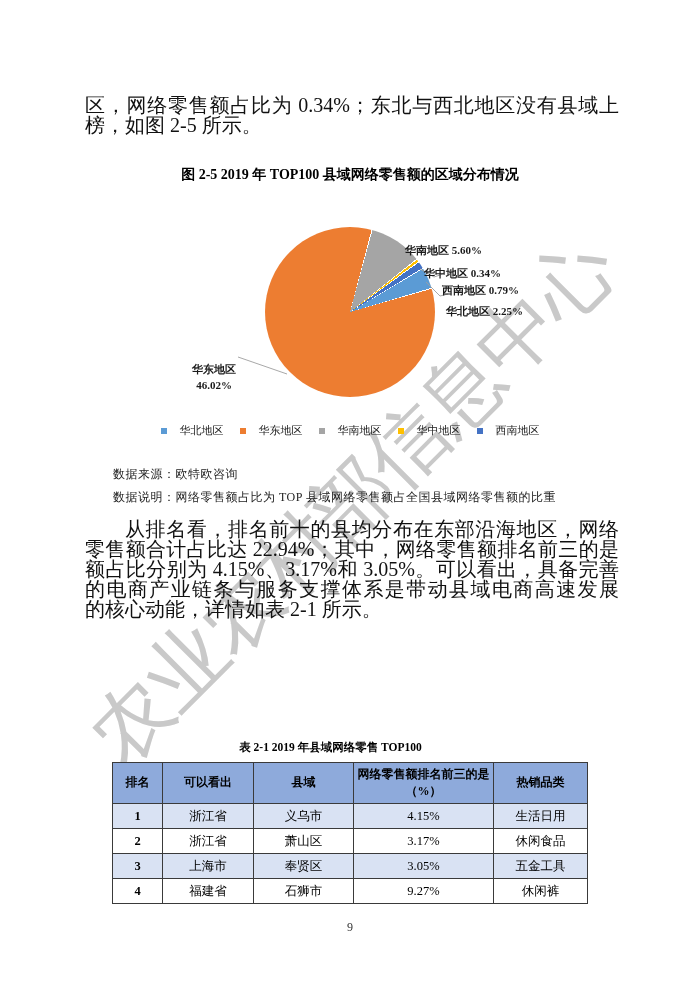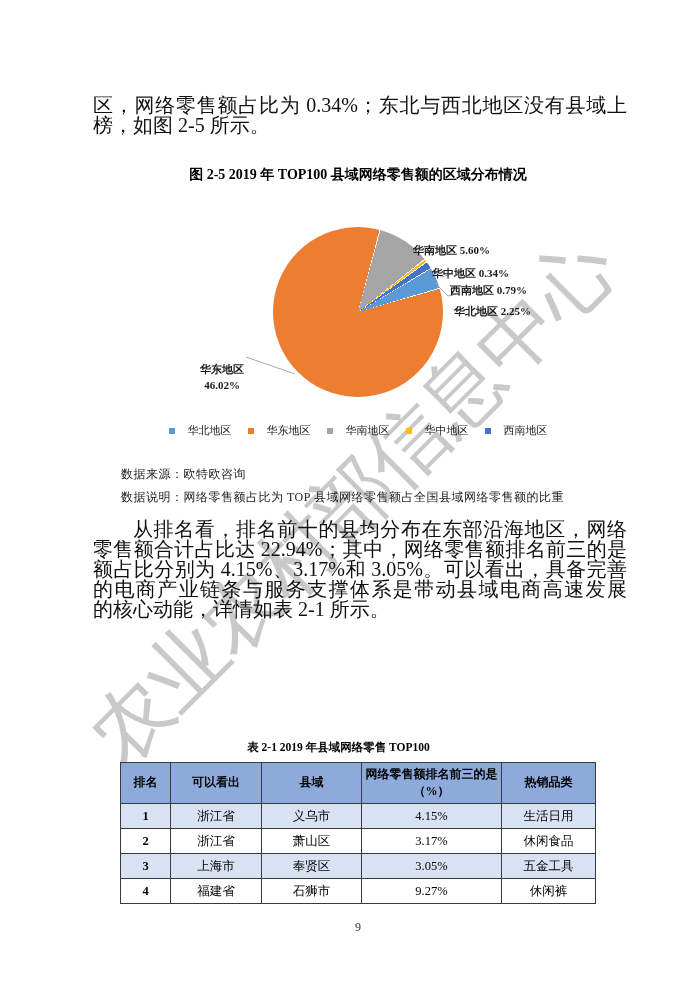--- a/index.html
+++ b/index.html
@@ -8,21 +8,21 @@
     background:#ffffff; overflow:hidden;
     font-family:"Liberation Serif", serif; color:#111;
   }
   
   .watermark{
     position:absolute; left:352px; top:502px; z-index:0;
     transform:translate(-50%,-50%) rotate(-45deg);
     font-size:80px; letter-spacing:-2px; white-space:nowrap;
     color:#c9c9c9; font-weight:400; pointer-events:none;
   }
-  .layer{position:relative; z-index:1;margin-left:8px;}
+  .layer{position:relative; z-index:1;}
   
   .para{position:absolute; left:85px; width:534px;}
   .para .line{white-space:nowrap; overflow:visible;}
   .para .line.full{text-align:justify; text-align-last:justify; white-space:normal; height:1em;}
   .para1{top:84px; font-size:20px;}
   .para1 .line{line-height:42px; height:42px;}
   .para2{top:511px; font-size:20px;}
   .para2 .line{line-height:36.4px; height:36.4px;}
   .indent{text-indent:40px;}
   

